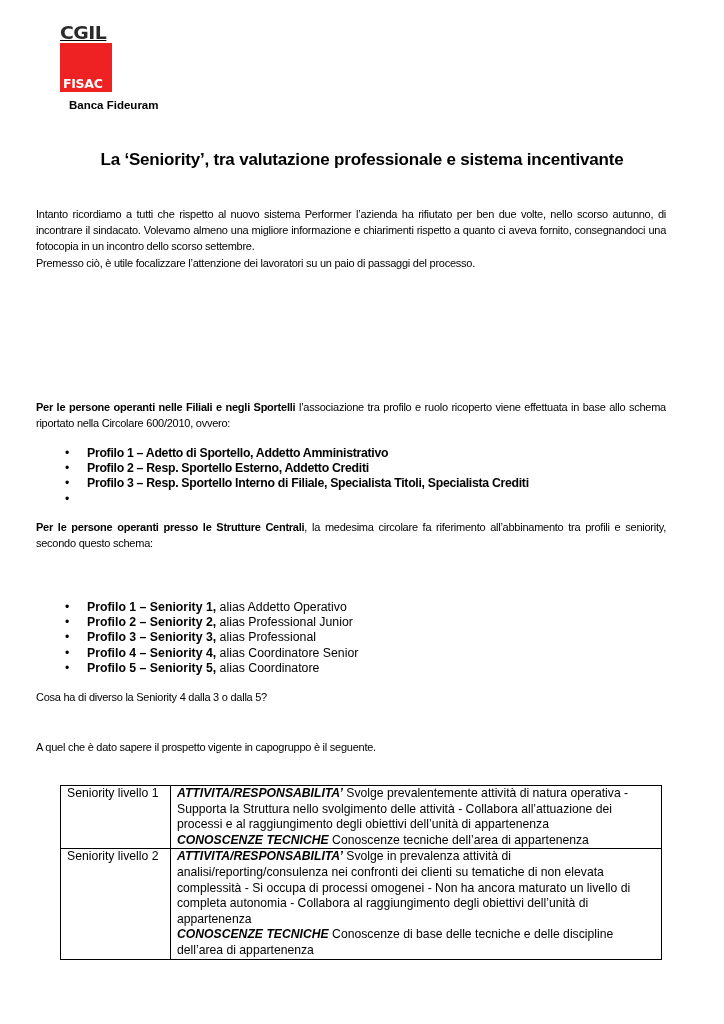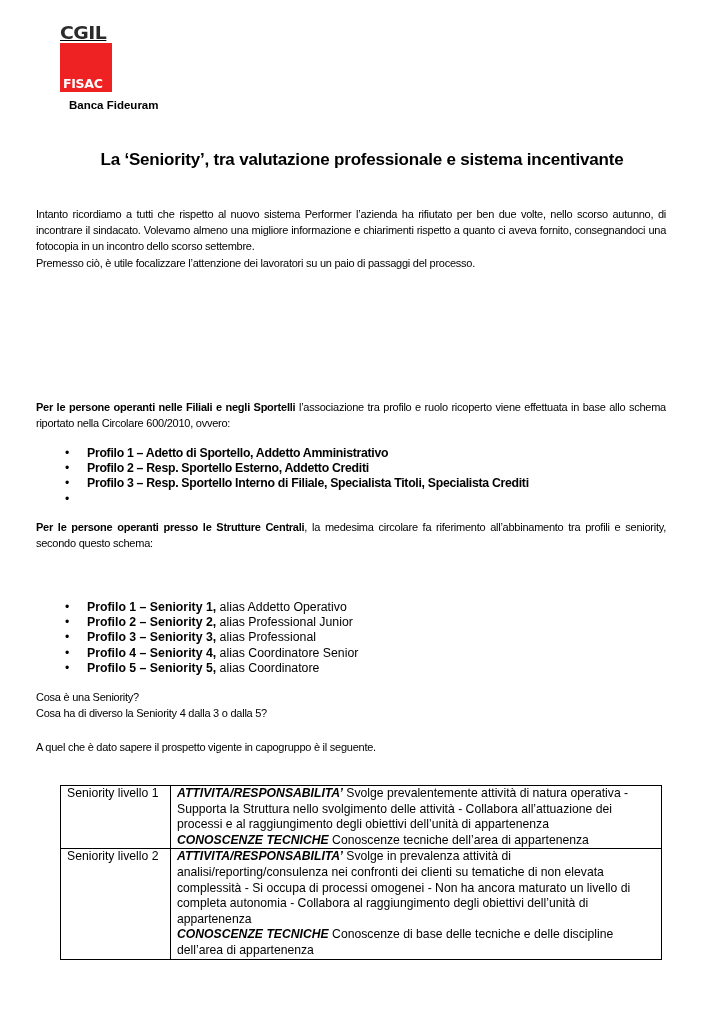--- a/index.html
+++ b/index.html
@@ -167,21 +167,20 @@
 
 <ul class="bullet-list" id="strutture-list">
   <li><span class="bullet-dot">•</span><b>Profilo 1 – Seniority 1,</b><span> alias Addetto Operativo</span></li>
   <li><span class="bullet-dot">•</span><b>Profilo 2 – Seniority 2,</b><span> alias Professional Junior</span></li>
   <li><span class="bullet-dot">•</span><b>Profilo 3 – Seniority 3,</b><span> alias Professional</span></li>
   <li><span class="bullet-dot">•</span><b>Profilo 4 – Seniority 4,</b><span> alias Coordinatore Senior</span></li>
   <li><span class="bullet-dot">•</span><b>Profilo 5 – Seniority 5,</b><span> alias Coordinatore</span></li>
 </ul>
 
 <div class="body-text" id="questions">
-  <p>Cosa è una Seniority?</p>
   <p>Cosa ha di diverso la Seniority 4 dalla 3 o dalla 5?</p>
 </div>
 
 <div class="body-text" id="prospetto">
   <p>A quel che è dato sapere il prospetto vigente in capogruppo è il seguente.</p>
 </div>
 
 <table class="seniority-table">
   <tbody>
       <tr>

